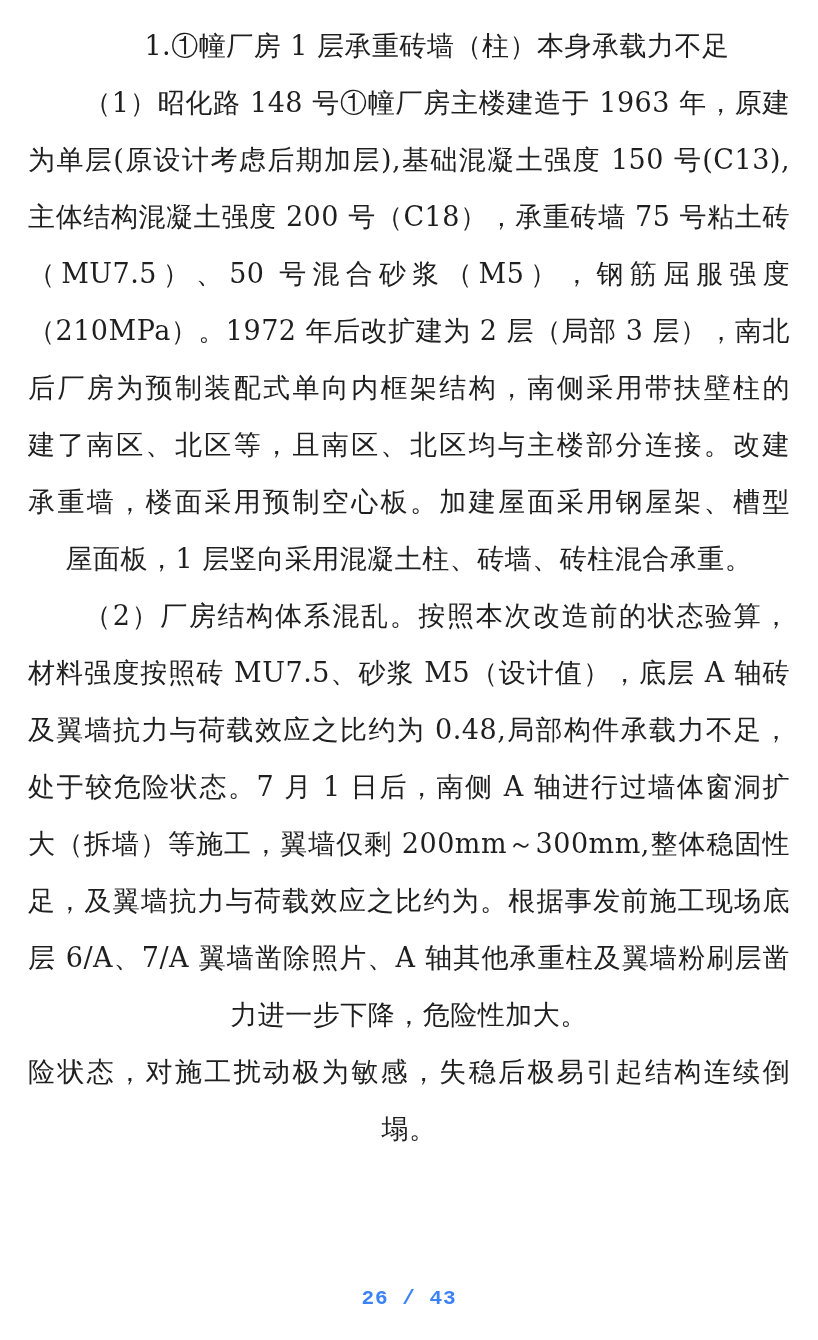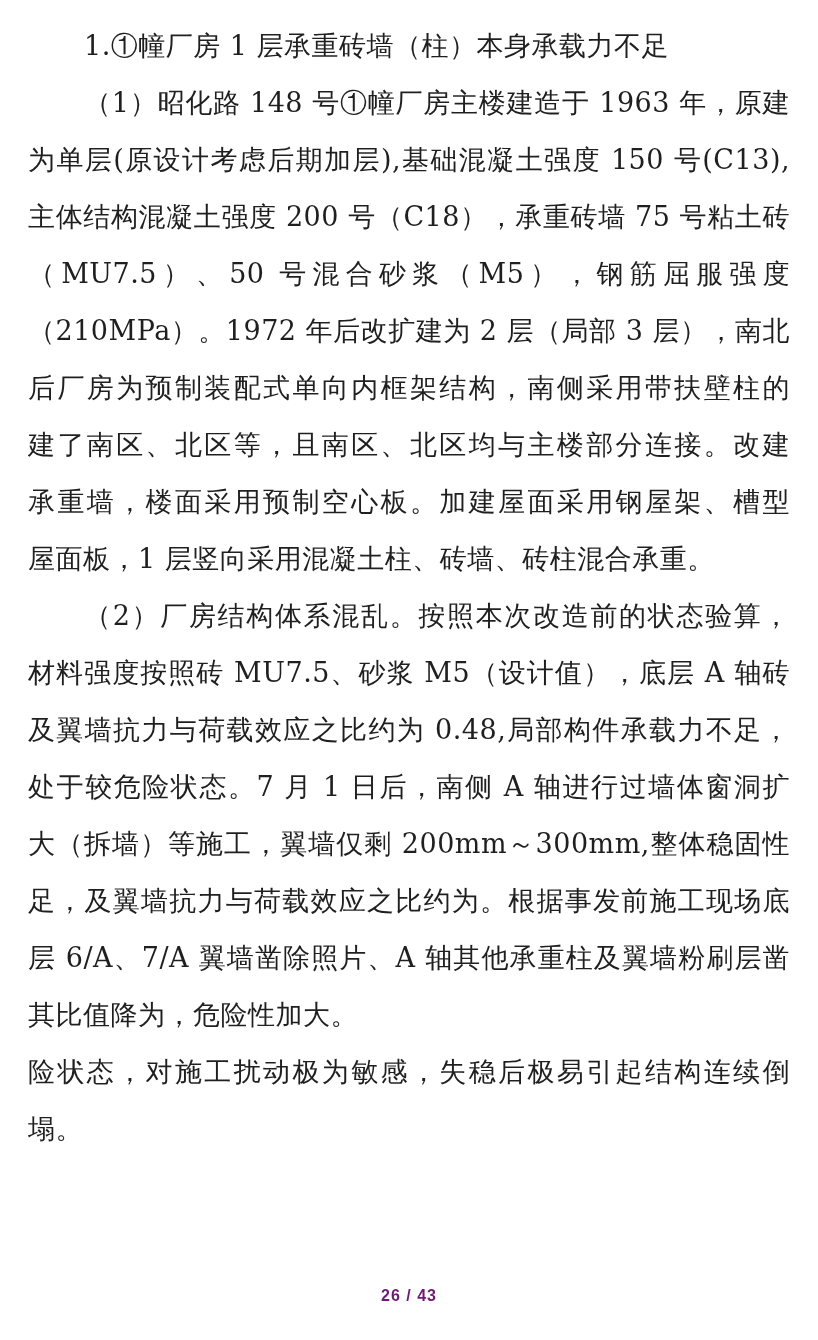--- a/index.html
+++ b/index.html
@@ -20,40 +20,40 @@
     position: absolute;
     top: 17px;
     left: 28px;
     width: 762px;
   }
   .line {
     font-size: 27px;
     line-height: 57px;
     height: 57px;
     overflow: hidden;
-    text-align: left;
+    text-align: center;
     letter-spacing: 0.5px;
   }
   .just {
     text-align: justify;
     text-align-last: justify;
   }
   .indent {
     text-indent: 56px;
   }
   .footer {
     position: absolute;
     left: 0;
     right: 0;
     top: 1287px;
     text-align: center;
-    font-family: Liberation Sans, sans-serif;
+    font-family: Liberation Mono, monospace;
     font-weight: bold;
-    font-size: 16px;
-    color: #701a75;
+    font-size: 21px;
+    color: #3b82f6;
     letter-spacing: 1px;
   }
 </style>
 </head>
 <body>
 
 <div class="page">
   <div class="content">
     <div class="line indent">1.①幢厂房 1 层承重砖墙（柱）本身承载力不足</div>
     <div class="line indent just">（1）昭化路 148 号①幢厂房主楼建造于 1963 年，原建</div>
@@ -65,19 +65,19 @@
     <div class="line just">建了南区、北区等，且南区、北区均与主楼部分连接。改建</div>
     <div class="line just">承重墙，楼面采用预制空心板。加建屋面采用钢屋架、槽型</div>
     <div class="line">屋面板，1 层竖向采用混凝土柱、砖墙、砖柱混合承重。</div>
     <div class="line indent just">（2）厂房结构体系混乱。按照本次改造前的状态验算，</div>
     <div class="line just">材料强度按照砖 MU7.5、砂浆 M5（设计值），底层 A 轴砖柱</div>
     <div class="line just">及翼墙抗力与荷载效应之比约为 0.48,局部构件承载力不足，</div>
     <div class="line just">处于较危险状态。7 月 1 日后，南侧 A 轴进行过墙体窗洞扩</div>
     <div class="line just">大（拆墙）等施工，翼墙仅剩 200mm～300mm,整体稳固性不</div>
     <div class="line just">足，及翼墙抗力与荷载效应之比约为。根据事发前施工现场底</div>
     <div class="line just">层 6/A、7/A 翼墙凿除照片、A 轴其他承重柱及翼墙粉刷层凿</div>
-    <div class="line">其比值降为，危险性加大。</div>
+    <div class="line">力进一步下降，危险性加大。</div>
     <div class="line just">险状态，对施工扰动极为敏感，失稳后极易引起结构连续倒</div>
     <div class="line">塌。</div>
   </div>
 
   <div class="footer">26 / 43</div>
 </div>
 
 </body></html>

